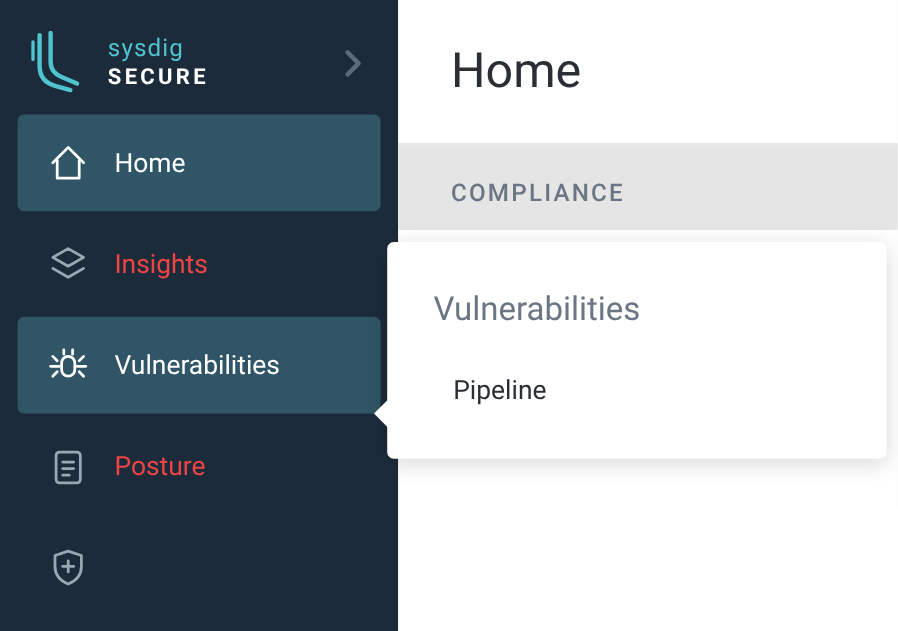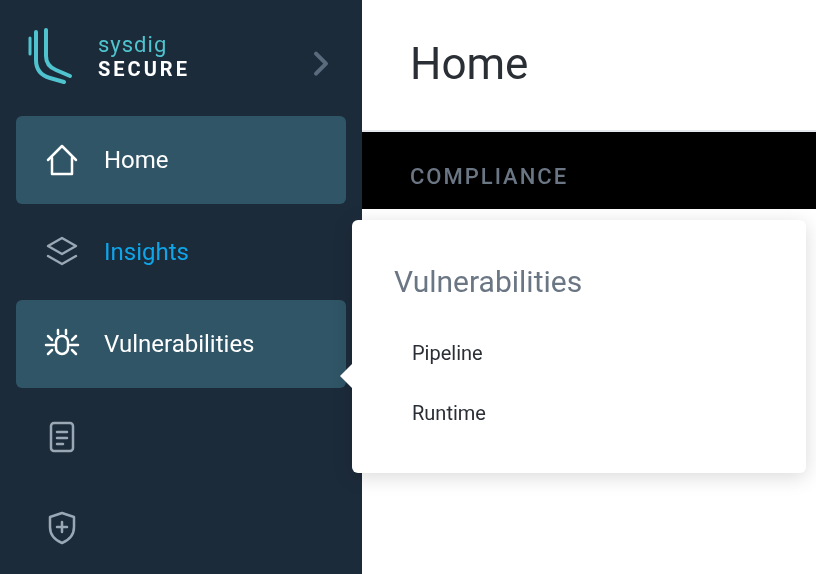--- a/index.html
+++ b/index.html
@@ -20,21 +20,21 @@
       height: 100%;
       background: #1c2b3a;
       position: absolute;
       left: 0;
       top: 0;
       padding-top: 28px;
     }
     .brand {
       display: flex;
       align-items: center;
-      padding: 0 28px 32px 28px;
+      padding: 0 28px 20px 28px;
       position: relative;
     }
     .brand-icon {
       width: 50px;
       height: 56px;
       margin-right: 20px;
     }
     .brand-text {
       display: flex;
       flex-direction: column;
@@ -58,21 +58,21 @@
       transform: translateY(-70%);
       color: #5a6b7d;
     }
     .nav-item {
       display: flex;
       align-items: center;
       padding: 26px 28px;
       margin: 0 16px 4px 16px;
       border-radius: 6px;
       cursor: pointer;
-      color: #0ea5e9;
+      color: #ef4444;
       position: relative;
     }
     .nav-item.active {
       background: #2f5566;
       color: #ffffff;
     }
     .nav-item.hover {
       background: #2f5566;
       color: #ffffff;
     }
@@ -105,21 +105,21 @@
     }
     .section-divider {
       border-top: 2px solid #e4e7eb;
     }
     .section-header {
       padding: 32px 48px 20px 48px;
       font-size: 22px;
       font-weight: 500;
       letter-spacing: 2px;
       color: #6b7684;
-      background: #000000;
+      background: #e5e5e5;
     }
     .flyout {
       position: absolute;
       left: 352px;
       top: 220px;
       width: 454px;
       background: #ffffff;
       border-radius: 6px;
       box-shadow: 0 4px 20px rgba(0,0,0,0.15);
       padding: 30px 0 30px 0;
@@ -136,21 +136,21 @@
       border-bottom: 14px solid transparent;
       border-right: 14px solid #ffffff;
     }
     .flyout-title {
       font-size: 30px;
       font-weight: 400;
       color: #6b7684;
       padding: 14px 42px 24px 42px;
     }
     .flyout-item {
-      font-size: 20px;
+      font-size: 24px;
       color: #2a2f36;
       padding: 18px 60px;
       cursor: pointer;
     }
   </style>
 </head>
 <body>
 
 <div class="sidebar">
   <div class="brand">
@@ -202,20 +202,21 @@
     <span class="nav-label">Vulnerabilities</span>
   </div>
 
   <div class="nav-item">
     <span class="nav-icon">
       <svg viewBox="0 0 36 36" fill="none">
         <rect x="7" y="5" width="22" height="28" rx="3" stroke="#9aa8b5" stroke-width="2.5"></rect>
         <path d="M13 14 L23 14 M13 20 L23 20 M13 26 L19 26" stroke="#9aa8b5" stroke-width="2.5" stroke-linecap="round"></path>
       </svg>
     </span>
+    <span class="nav-label">Posture</span>
   </div>
 
   <div class="nav-item">
     <span class="nav-icon">
       <svg viewBox="0 0 36 36" fill="none">
         <path d="M18 3 L30 7 L30 17 Q30 28 18 33 Q6 28 6 17 L6 7 Z" stroke="#9aa8b5" stroke-width="2.5" stroke-linejoin="round"></path>
         <path d="M18 12 L18 22 M13 17 L23 17" stroke="#9aa8b5" stroke-width="2.5" stroke-linecap="round"></path>
       </svg>
     </span>
   </div>
@@ -223,14 +224,13 @@
 
 <div class="main">
   <div class="page-title">Home</div>
   <div class="section-divider"></div>
   <div class="section-header">COMPLIANCE</div>
 </div>
 
 <div class="flyout">
   <div class="flyout-title">Vulnerabilities</div>
   <div class="flyout-item">Pipeline</div>
-  <div class="flyout-item">Runtime</div>
 </div>
 
 </body></html>

